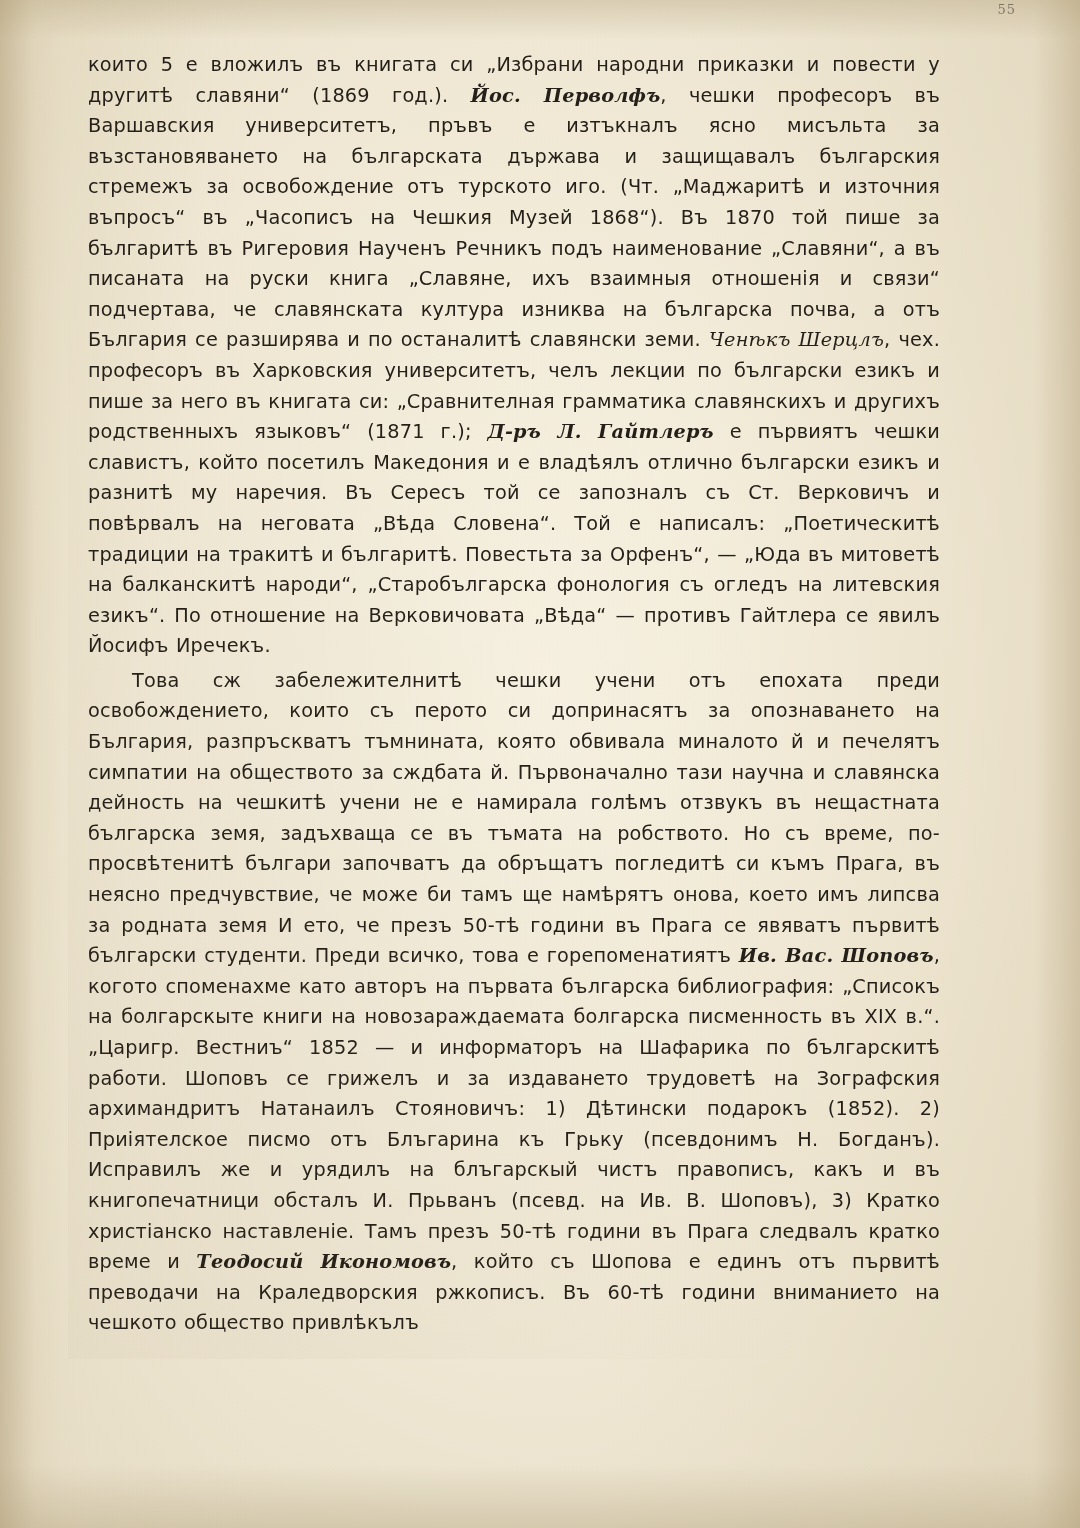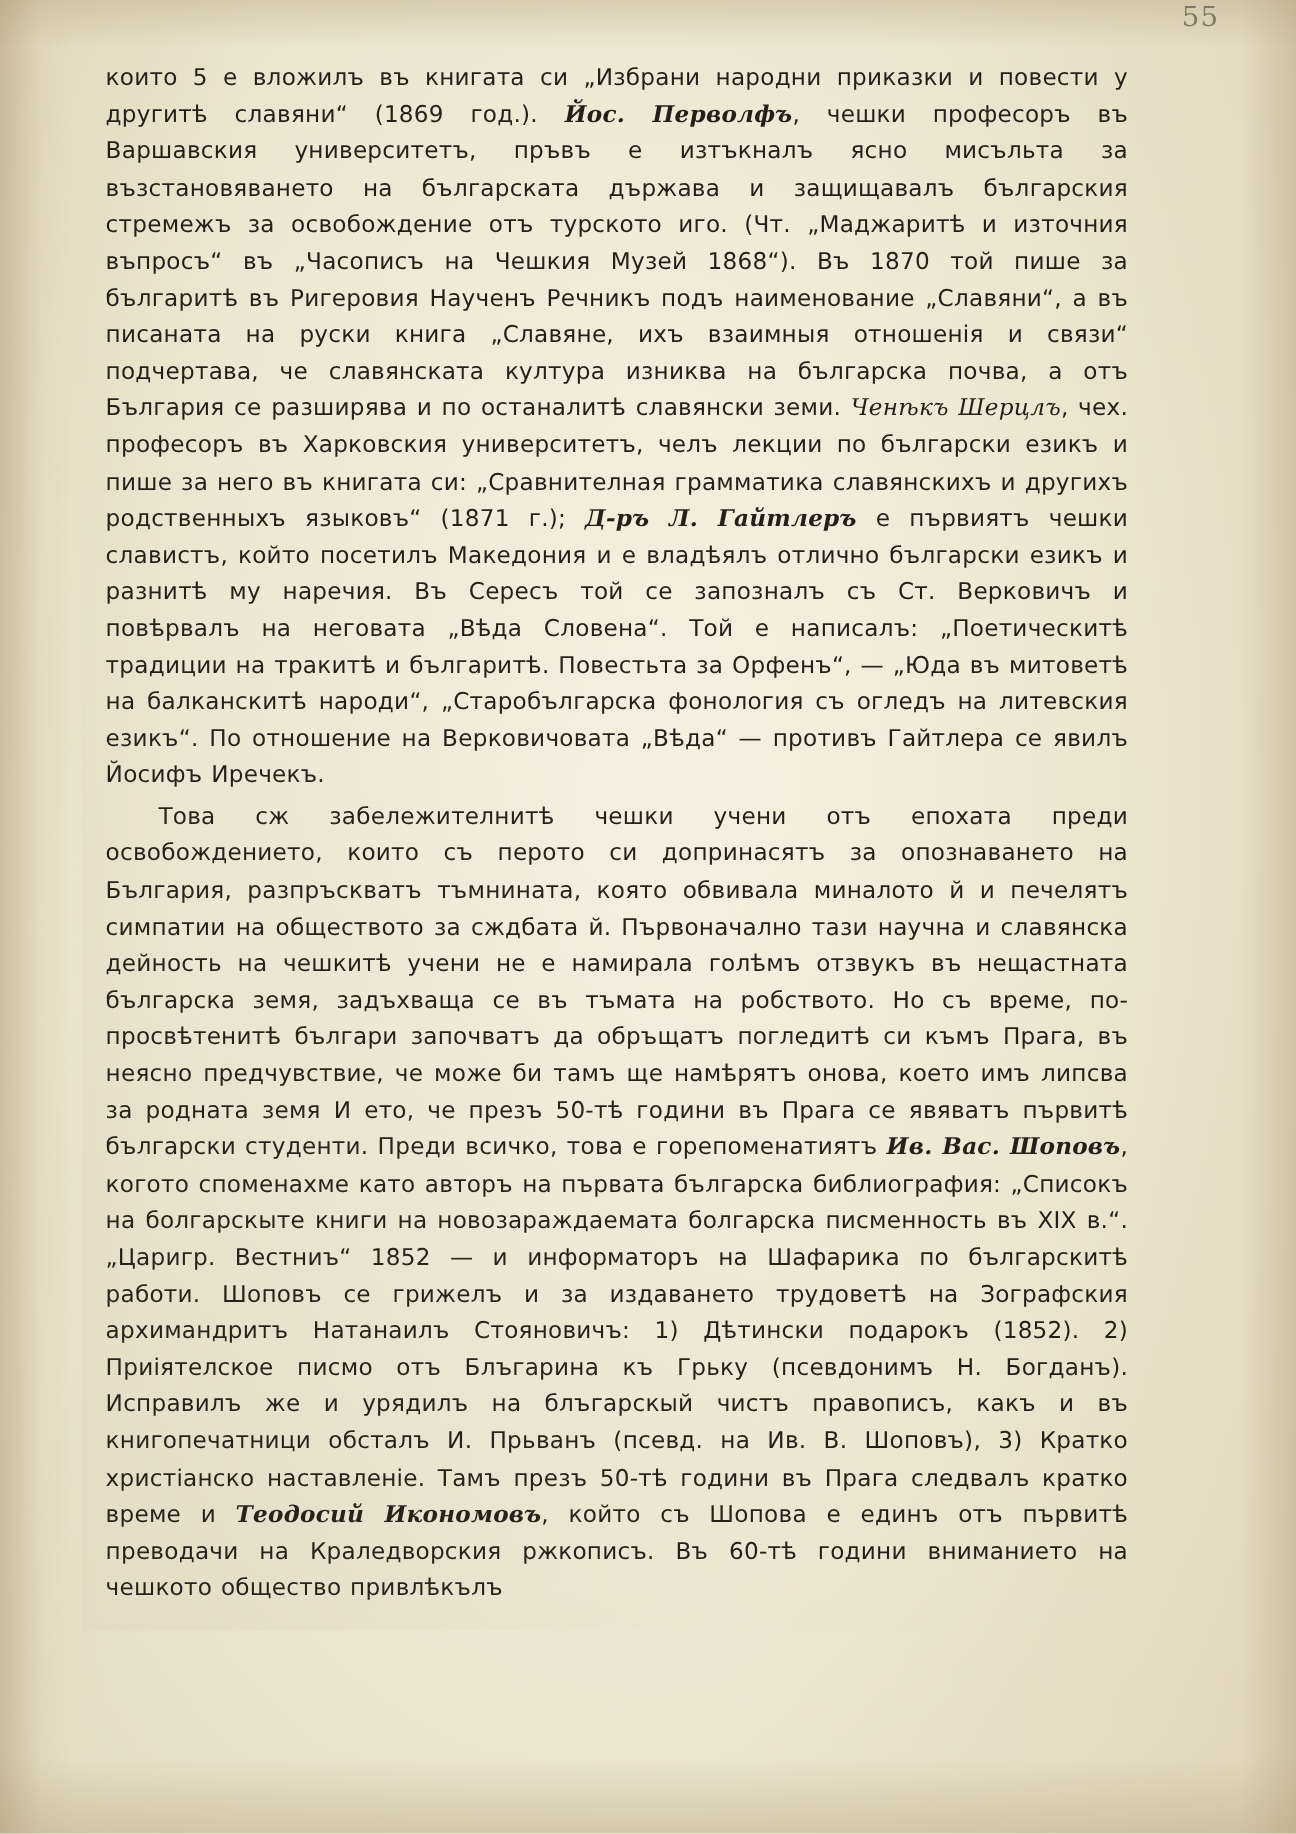--- a/index.html
+++ b/index.html
@@ -45,21 +45,21 @@
     position: absolute;
     left: 0; right: 0; bottom: 0; height: 64px;
     background: linear-gradient(to top, rgba(176,158,120,0.38), rgba(0,0,0,0) 100%);
     pointer-events: none;
   }
   .folio {
     position: absolute;
     top: 2px;
     right: 64px;
     font-family: "DejaVu Serif", serif;
-    font-size: 23px;
+    font-size: 13px;
     color: #3a3228;
     opacity: 0.55;
     letter-spacing: 1px;
   }
   .text-block {
     position: absolute;
     left: 88px;
     top: 50px;
     width: 852px;
     color: #241f18;

